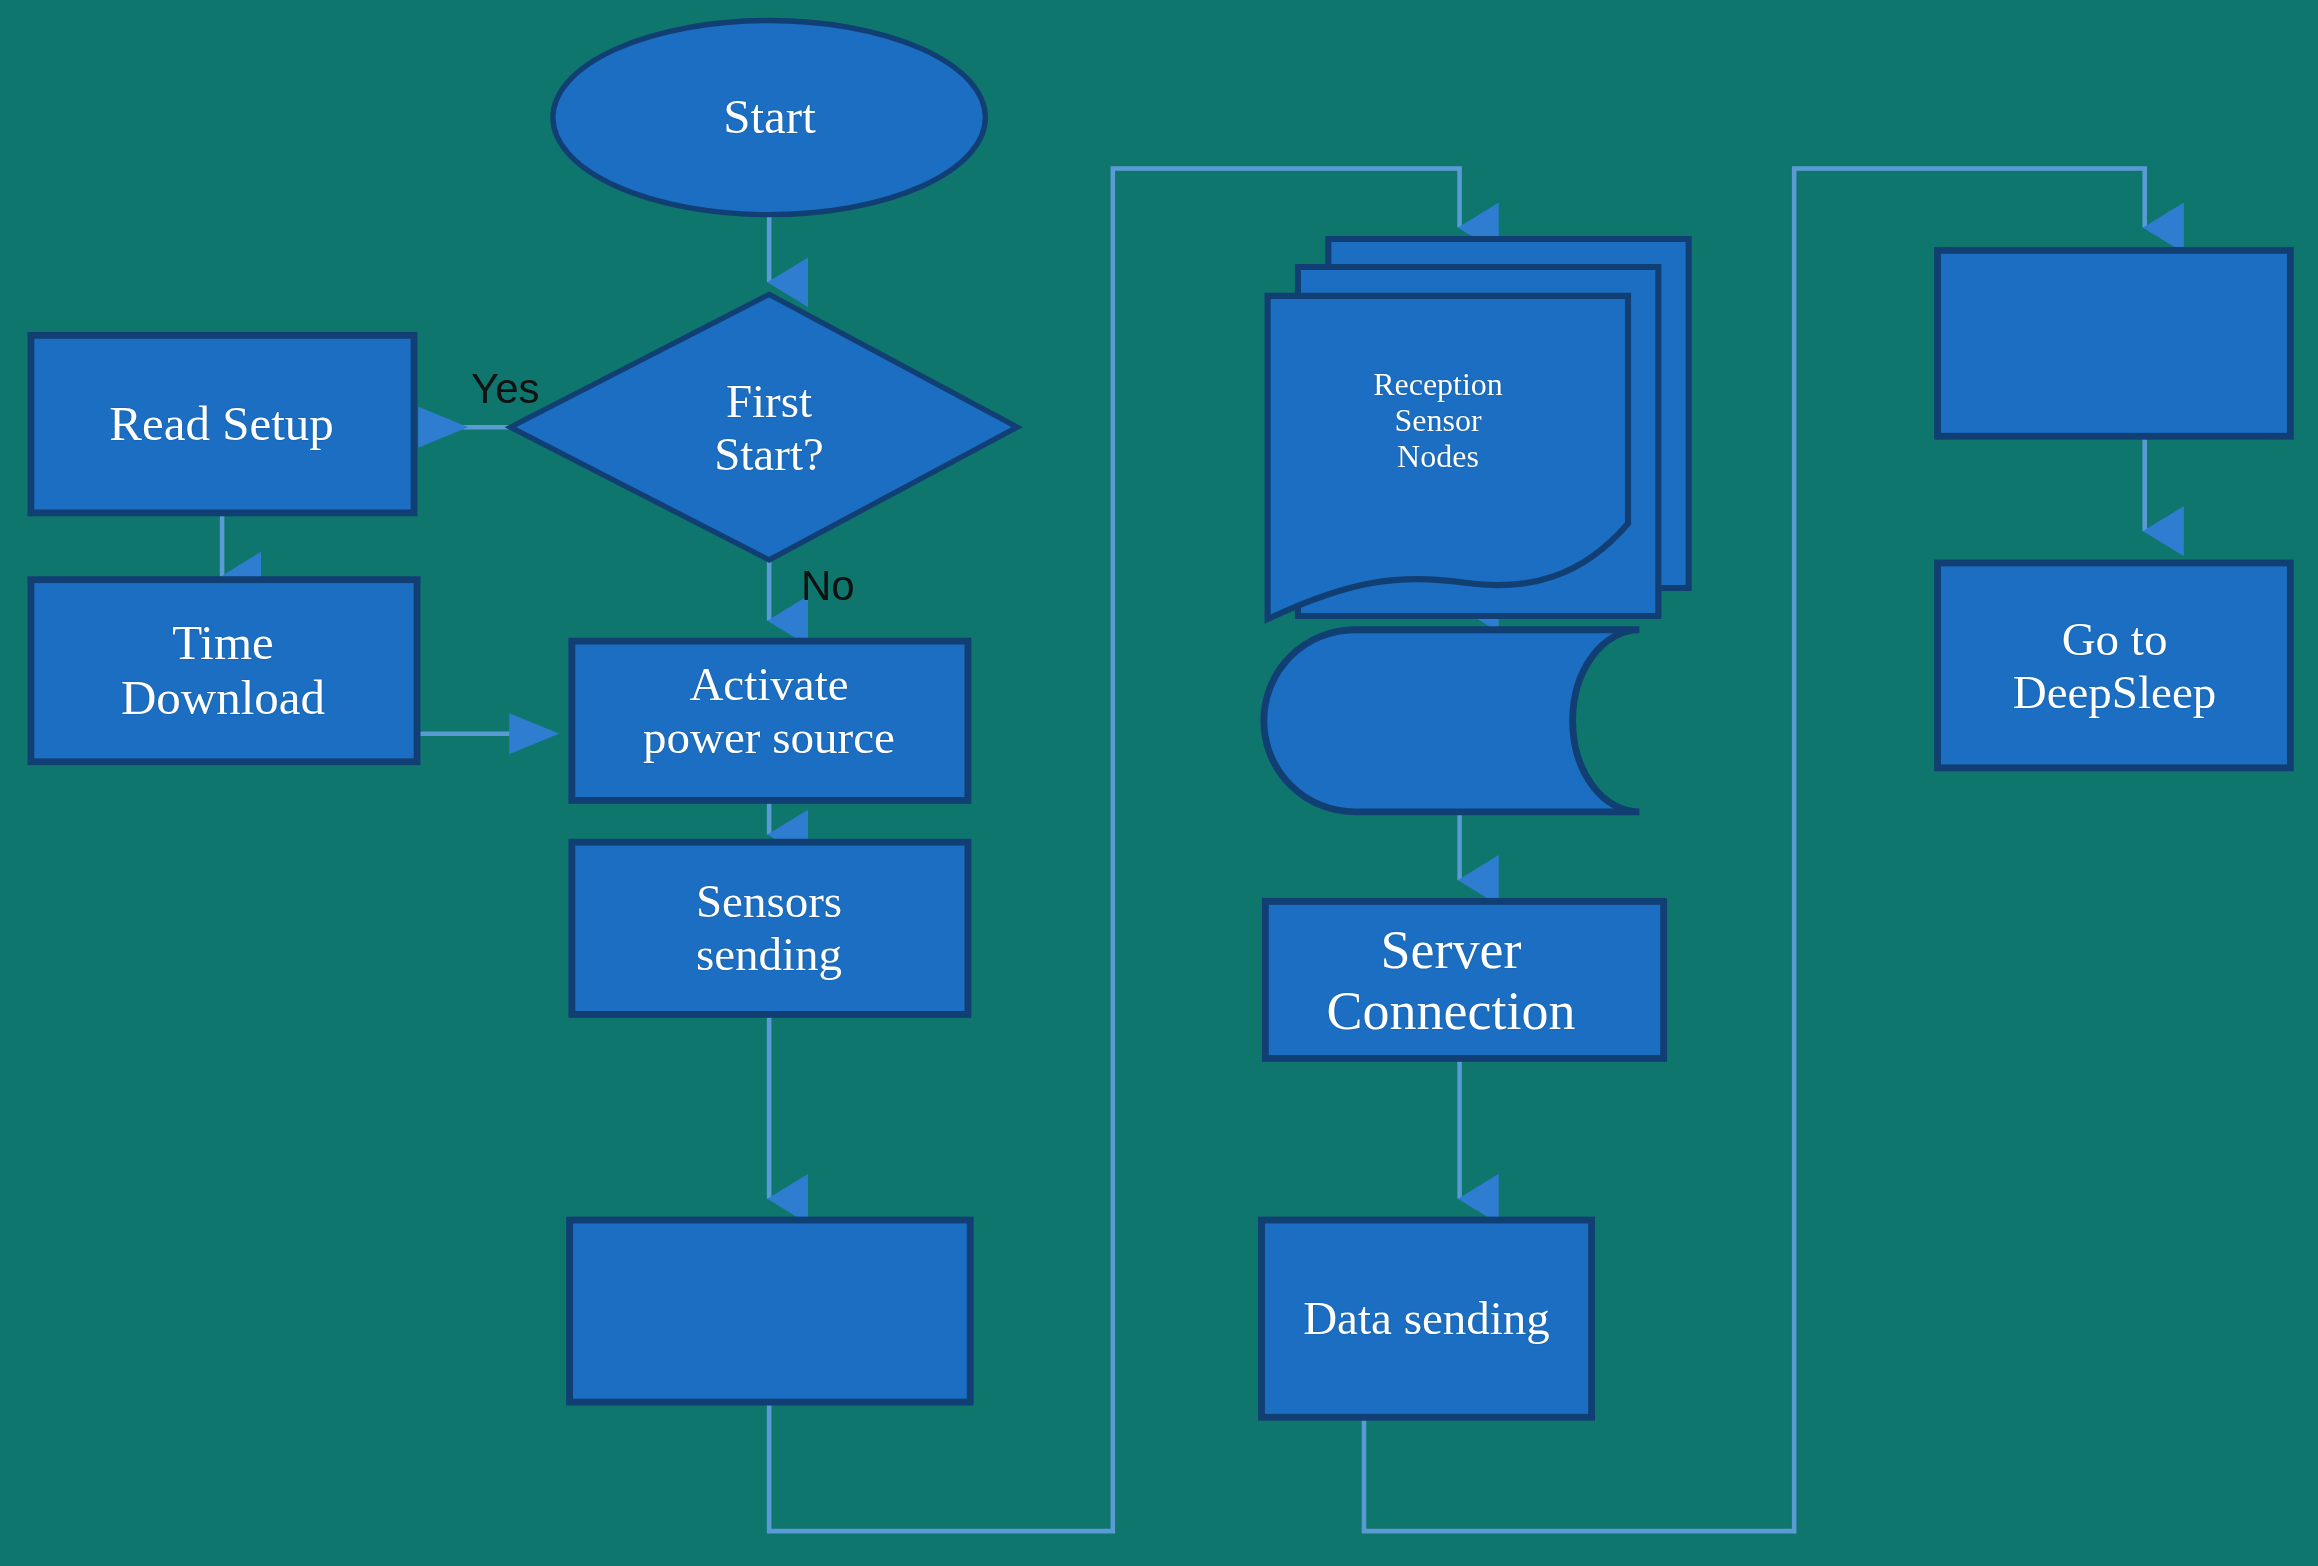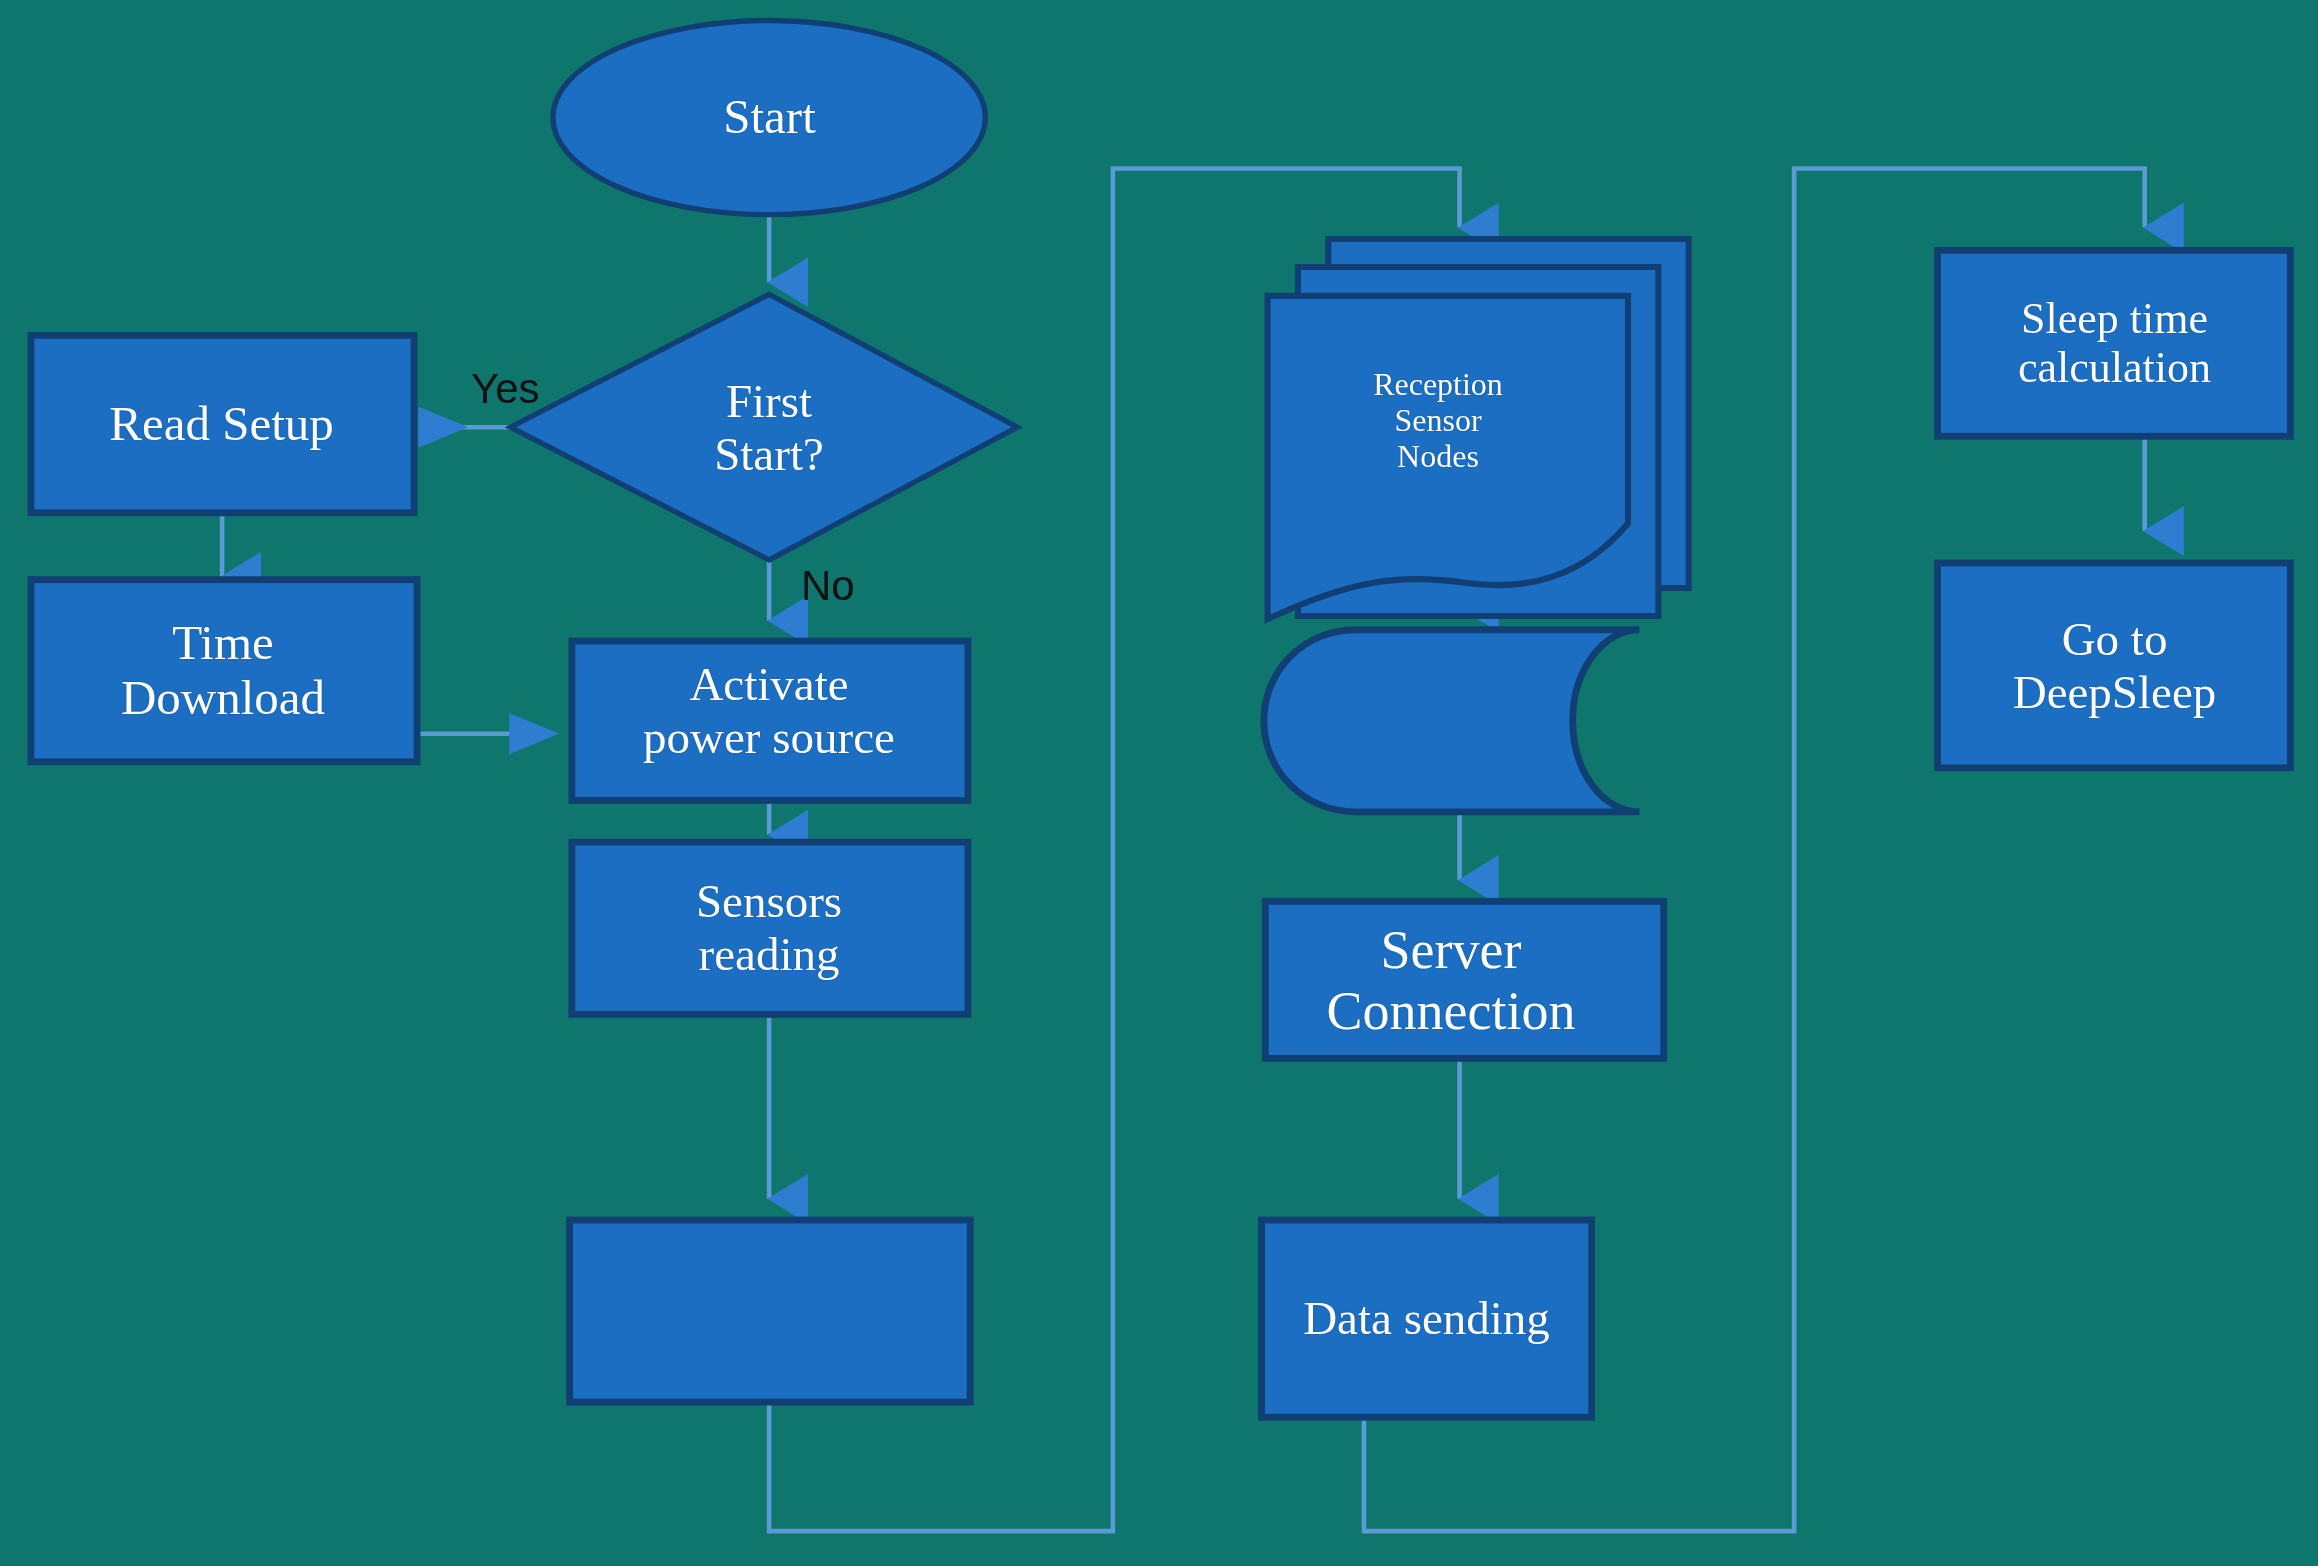--- a/index.html
+++ b/index.html
@@ -128,35 +128,33 @@
 
   <div class="node-label" style="left:30px;top:335px;width:383px;height:178px;font-size:49px;">Read Setup</div>
 
   <div class="node-label" style="left:30px;top:580px;width:386px;height:182px;font-size:49px;">Time
 Download</div>
 
   <div class="node-label" style="left:571px;top:631px;width:396px;height:159px;font-size:47px;">Activate
 power source</div>
 
   <div class="node-label" style="left:571px;top:842px;width:396px;height:172px;font-size:47px;">Sensors
-reading</div>
+sending</div>
 
 
   <div class="node-label" style="left:1267px;top:311px;width:342px;height:220px;font-size:32px;">Reception
 Sensor
 Nodes</div>
 
 
   <div class="node-label" style="left:1252px;top:902px;width:398px;height:157px;font-size:54px;">Server
 Connection</div>
 
   <div class="node-label" style="left:1252px;top:1220px;width:349px;height:197px;font-size:47px;">Data sending</div>
 
-  <div class="node-label" style="left:1938px;top:250px;width:353px;height:186px;font-size:44px;">Sleep time
-calculation</div>
 
   <div class="node-label" style="left:1938px;top:563px;width:353px;height:205px;font-size:47px;">Go to
 DeepSleep</div>
 
   <div class="edge-label" style="left:471px;top:368px;">Yes</div>
 
   <div class="edge-label" style="left:801px;top:565px;">No</div>
 
 </div>
 

